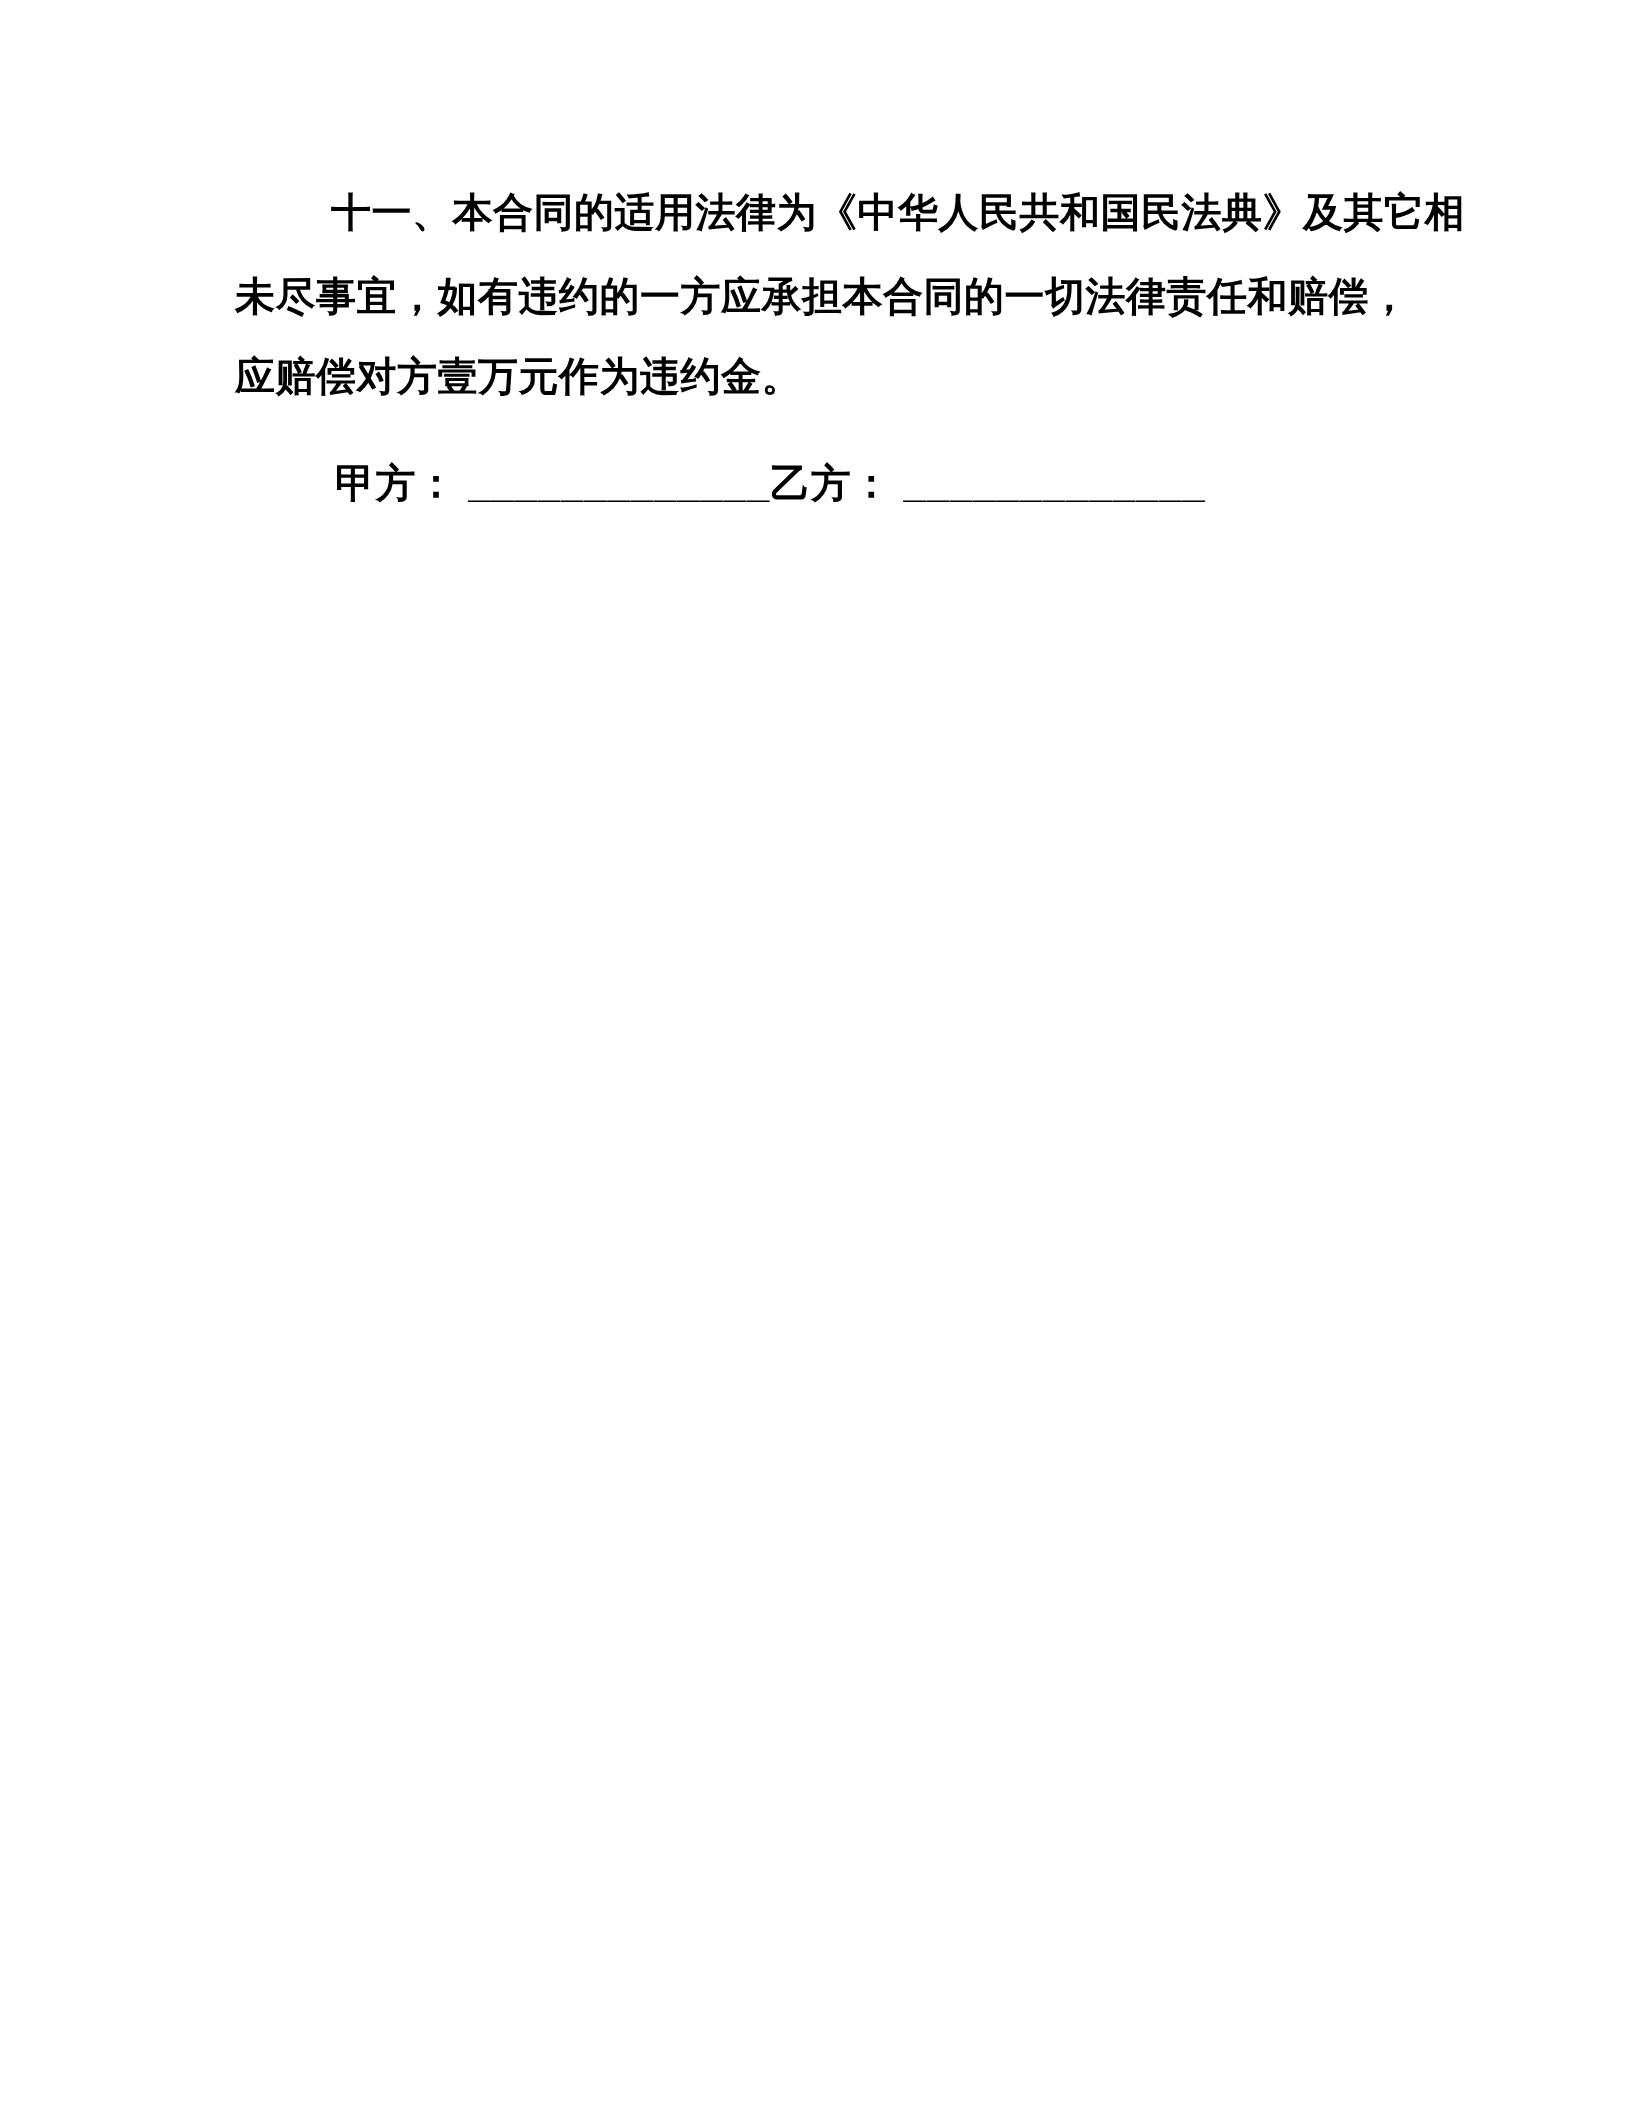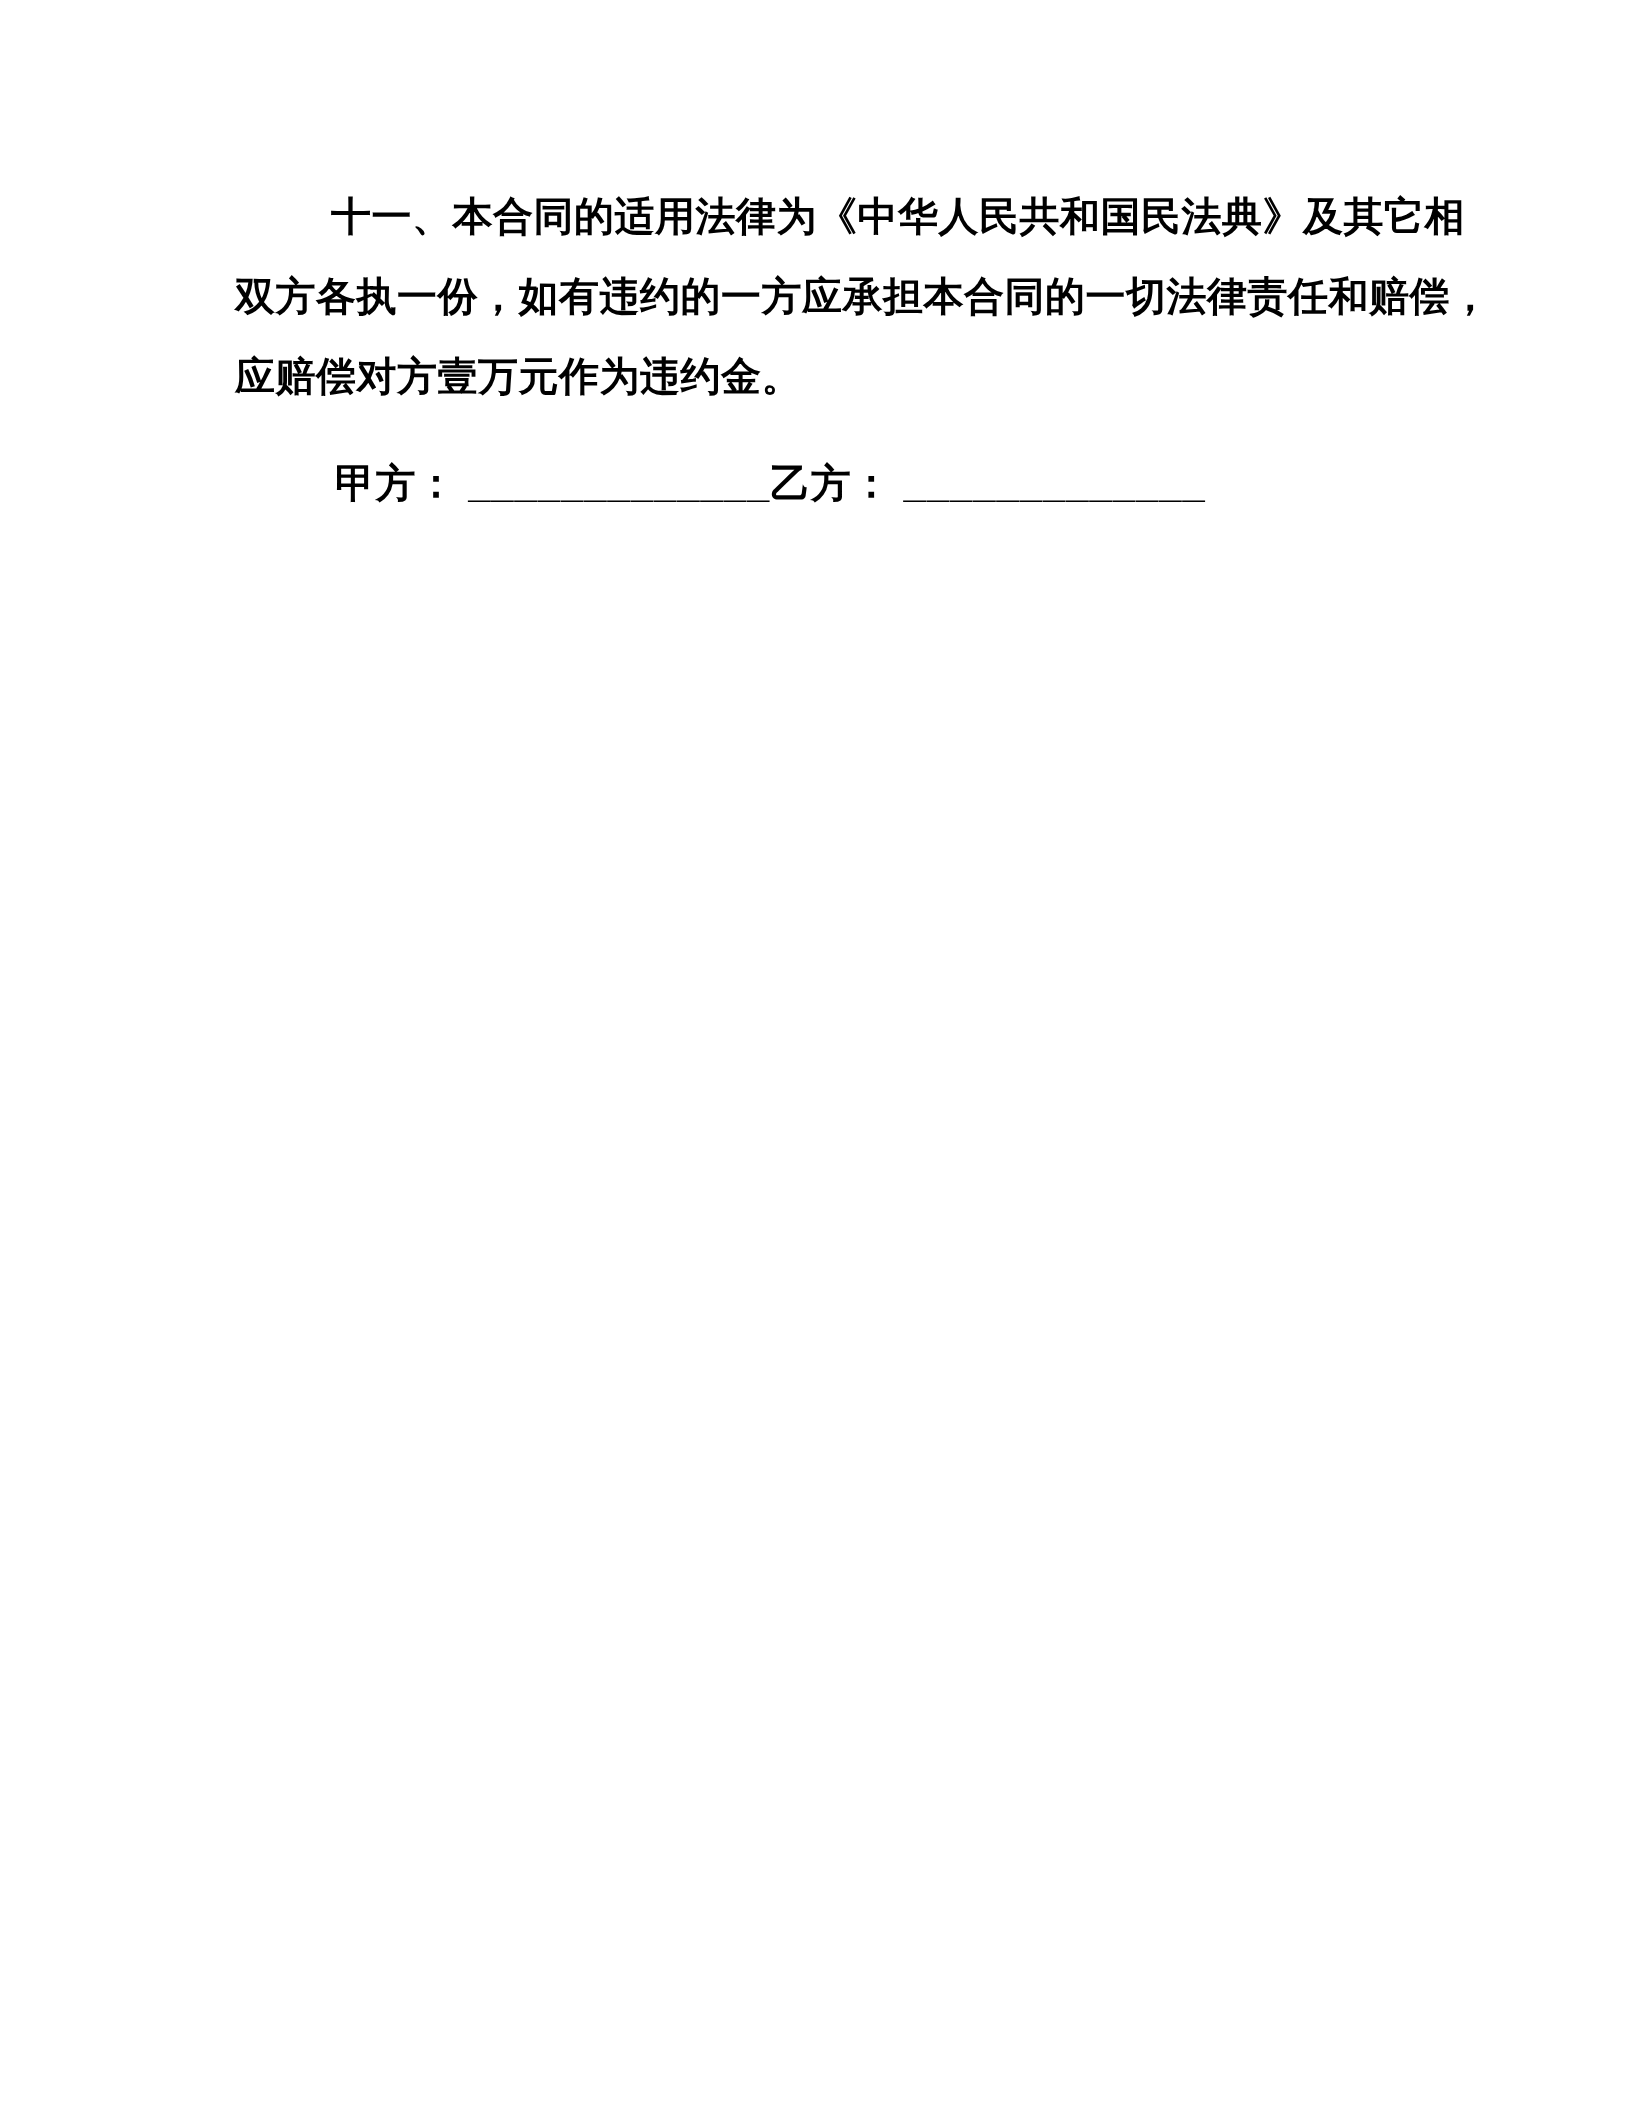--- a/index.html
+++ b/index.html
@@ -24,20 +24,21 @@
     width: 1200px;
   }
   .para-line {
     font-size: 40px;
     line-height: 80px;
     white-space: nowrap;
     letter-spacing: 0.5px;
   }
   .para-line.first {
     padding-left: 96px;
+    font-family: Liberation Mono, monospace;
   }
   .sig-line {
     margin-top: 27px;
     padding-left: 100px;
     font-size: 40px;
     line-height: 80px;
     white-space: nowrap;
   }
   .date-line {
     margin-top: 23px;
@@ -54,21 +55,21 @@
     margin-top: 23px;
   }
 </style>
 </head>
 <body>
 
 <div class="page">
   <div class="content">
 
     <div class="para-line first">十一、本合同的适用法律为《中华人民共和国民法典》及其它相</div>
-    <div class="para-line">双方各执一份，如有违约的一方应承担本合同的一切法律责任和赔偿，</div>
+    <div class="para-line">未尽事宜，如有违约的一方应承担本合同的一切法律责任和赔偿，</div>
     <div class="para-line">应赔偿对方壹万元作为违约金。</div>
 
     <div class="sig-line">
       <span class="label">甲方： </span><span class="blank">_____________</span><span class="label">乙方： </span><span class="blank">_____________</span>
     </div>
 
 
   </div>
 </div>
 

